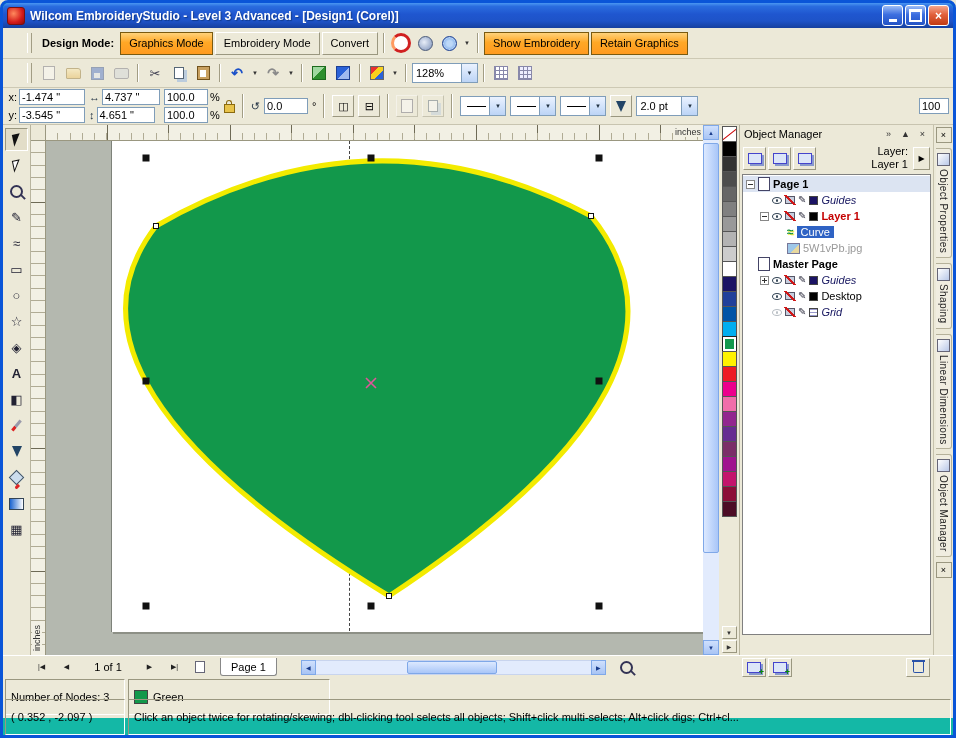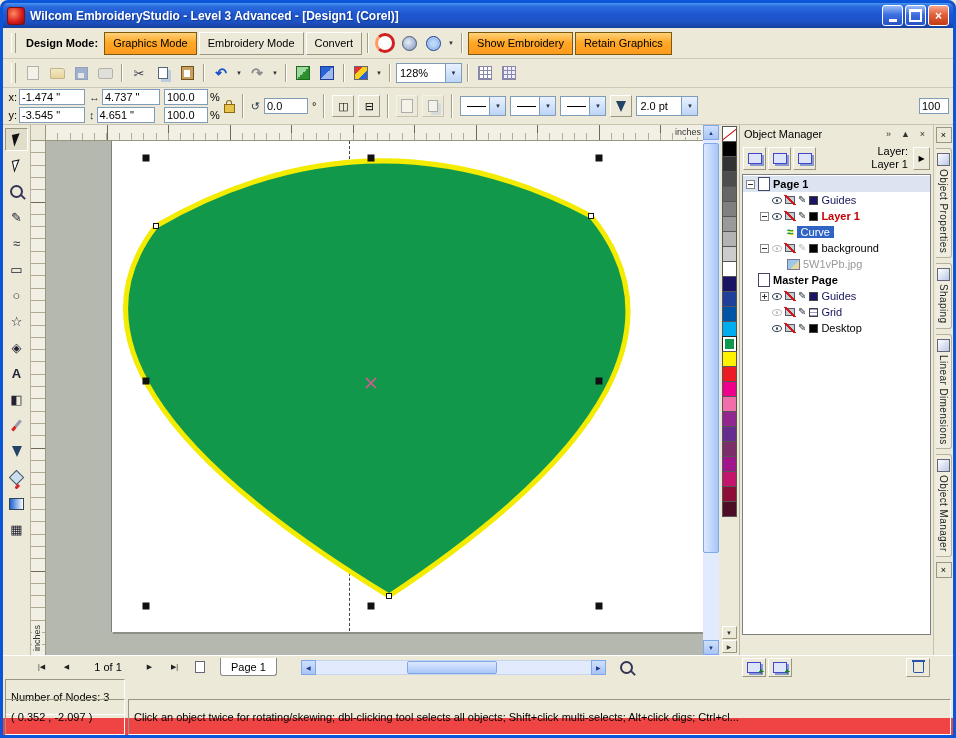--- a/index.html
+++ b/index.html
@@ -1,36 +1,36 @@
 <!DOCTYPE html>
 <html><head>
 <meta charset="utf-8">
 <style>
   html,body{margin:0;padding:0}
   body{width:956px;height:738px;position:relative;overflow:hidden;
        font-family:"Liberation Sans",sans-serif;background:#ece9d8;font-size:11px;color:#000}
-  #win{position:absolute;inset:0;border:3px solid #0a55d8;border-radius:8px 8px 0 0;background:#ef4444;overflow:hidden}
+  #win{position:absolute;inset:0;border:3px solid #0a55d8;border-radius:8px 8px 0 0;background:#14b8a6;overflow:hidden}
 
   
   .titlebar{height:25px;display:flex;align-items:center;padding:0 4px;border-radius:5px 5px 0 0;
     background:linear-gradient(180deg,#4a96f2 0%,#2a6cdf 14%,#1f56cf 45%,#1e53c8 72%,#16409f 100%)}
   .appicon{width:16px;height:16px;flex:none;border-radius:3px;border:1px solid #7a1010;
     background:radial-gradient(circle at 35% 35%,#ff8a5d,#d41a1a 60%,#8c0b0b)}
   .title{color:#fff;font-weight:bold;font-size:12px;text-shadow:1px 1px 1px #103a8c;margin-left:5px;flex:1;white-space:nowrap;overflow:hidden}
   .winbtns{display:flex;gap:2px}
   .wbtn{width:21px;height:21px;border:1px solid #fff;border-radius:3px;display:flex;align-items:center;justify-content:center;color:#fff;font-size:12px;font-weight:bold;box-sizing:border-box}
   .wbtn.mm{background:linear-gradient(180deg,#9dbdf6,#3d6fe0 45%,#2353c5)}
   .wbtn.cl{background:linear-gradient(180deg,#f5a58c,#e2613c 45%,#c23a12)}
   .gmin{width:8px;height:3px;background:#fff;margin-top:10px}
   .gmax{width:9px;height:8px;border:2px solid #fff;border-top-width:3px}
 
   
   .menubar{height:21px;display:flex;align-items:center;padding-left:4px;border-bottom:1px solid #d8d4c0;background:#ece9d8}
   .mitem{padding:2px 8px;cursor:default}
-  .toolbar{display:flex;align-items:center;border-bottom:1px solid #cdc9b4;padding:0 4px;gap:2px;background:#ece9d8}
+  .toolbar{display:flex;align-items:center;border-bottom:1px solid #cdc9b4;padding:0 20px;gap:2px;background:#ece9d8}
   .tb1{height:30px}.tb2{height:28px}
   .grip{width:3px;height:68%;border-left:1px solid #fff;border-right:1px solid #a29d84;margin:0 4px;flex:none}
   .sep{width:1px;height:66%;background:#a29d84;border-right:1px solid #fff;margin:0 3px;flex:none}
   .dmlabel{font-weight:bold;margin:0 4px;white-space:nowrap}
   .btn-orange{height:21px;display:flex;align-items:center;padding:0 8px;border:1px solid #7a5a10;
     background:linear-gradient(180deg,#ffd27a,#ffa826 45%,#ff9a1f);white-space:nowrap}
   .btn-plain{height:21px;display:flex;align-items:center;padding:0 8px;border:1px solid;border-color:#fff #9a9780 #9a9780 #fff;background:#ece9d8;white-space:nowrap}
   .tbtn{width:22px;height:22px;display:flex;align-items:center;justify-content:center;flex:none}
   .tbtn.dis{opacity:.42}
   .ddm{width:10px;height:22px;display:flex;align-items:center;justify-content:center;font-size:6px;color:#333;flex:none}
@@ -147,21 +147,21 @@
   .printer{width:10px;height:8px;background:#c6cede;border:1px solid #556;position:relative;flex:none;box-sizing:border-box}
   .printer::after{content:"";position:absolute;inset:-2px;background:linear-gradient(45deg,transparent 44%,#d01818 44% 56%,transparent 56%)}
   .pencil{flex:none;font-size:10px;line-height:1;color:#334}
   .pencil::before{content:"\270E"}
   .msw{width:9px;height:9px;border:1px solid #444;flex:none;box-sizing:border-box}
   .iimg{width:11px;height:9px;border:1px solid #779;background:linear-gradient(135deg,#9ec7e8 60%,#e8d89e 60%);flex:none}
   .icurve{flex:none;font-size:12px;font-weight:bold;color:#13913f;text-shadow:1px 1px 0 #f8ef4a;line-height:1}
   .icurve::before{content:"\2248"}
   .lbl{}
   .lbl.b{font-weight:bold}
-  .lbl.it{color:#14145e}
+  .lbl.it{font-style:italic;color:#14145e}
   .lbl.red{color:#c40000;font-weight:bold}
   .lbl.gray{color:#999}
   .sel{background:#2f63c4;color:#fff;padding:0 4px}
   .pspacer{height:20px;flex:none}
 
   
   .tabstrip{position:absolute;left:930px;top:0;bottom:0;width:20px;background:#ece9d8;border-left:1px solid #c6c2ac;
     display:flex;flex-direction:column;align-items:center;padding:2px 0;gap:5px;box-sizing:border-box}
   .stripx{width:14px;height:14px;border:1px solid #9a9780;background:#ece9d8;font-size:9px;display:flex;align-items:center;justify-content:center;flex:none}
   .vtab{display:flex;flex-direction:column;align-items:center;gap:3px;border:1px solid #b5b19a;border-left:none;border-radius:0 3px 3px 0;padding:4px 1px;background:#f0ede0;flex:none}
@@ -522,60 +522,52 @@
           <span class="eye"></span>
           <span class="printer"></span>
           <span class="pencil"></span>
           <span class="msw" style="background:#000"></span>
           <span class="lbl red">Layer 1</span>
         </div>
         <div class="trow ind2">
           <span class="icurve"></span>
           <span class="lbl sel">Curve</span>
         </div>
-        <div class="trow ind1">
-          <span class="exp"></span>
-          <span class="eye dim"></span>
-          <span class="printer"></span>
-          <span class="pencil dim"></span>
-          <span class="msw" style="background:#000"></span>
-          <span class="lbl">background</span>
-        </div>
         <div class="trow ind2">
           <span class="iimg"></span>
           <span class="lbl gray">5W1vPb.jpg</span>
         </div>
         <div class="trow ind0">
           <span class="spc9"></span>
           <span class="ipage"></span>
           <span class="lbl b">Master Page</span>
         </div>
         <div class="trow ind1">
           <span class="exp plus"></span>
           <span class="eye"></span>
           <span class="printer"></span>
           <span class="pencil"></span>
           <span class="msw" style="background:#1b1464"></span>
           <span class="lbl it">Guides</span>
         </div>
         <div class="trow ind1">
           <span class="spc9"></span>
+          <span class="eye"></span>
+          <span class="printer"></span>
+          <span class="pencil"></span>
+          <span class="msw" style="background:#000"></span>
+          <span class="lbl">Desktop</span>
+        </div>
+        <div class="trow ind1">
+          <span class="spc9"></span>
           <span class="eye dim"></span>
           <span class="printer"></span>
           <span class="pencil"></span>
           <span class="msw" style="background:repeating-linear-gradient(0deg,#99c 0 1px,#fff 1px 3px)"></span>
           <span class="lbl it">Grid</span>
-        </div>
-        <div class="trow ind1">
-          <span class="spc9"></span>
-          <span class="eye"></span>
-          <span class="printer"></span>
-          <span class="pencil"></span>
-          <span class="msw" style="background:#000"></span>
-          <span class="lbl">Desktop</span>
         </div>
       </div>
       <div class="pspacer"></div>
     </div>
 
     <div class="tabstrip">
       <span class="stripx">×</span>
       <div class="vtab">
         <span class="ticon"></span>
         <span class="vtxt">Object Properties</span>
@@ -629,20 +621,24 @@
       <span class="trashbtn">
           <span class="trash"></span>
         </span>
     </div>
   </div>
 
   <div class="sbar">
     <div class="scell sc1">
       <span>Number of Nodes: 3</span>
     </div>
+    <div class="scell sc3">
+      <span class="swbox" style="background: rgb(18, 152, 75);"></span>
+      <span>Green</span>
+    </div>
   </div>
 
   <div class="sbar">
     <div class="scell sc1">
       <span>( 0.352 , -2.097 )</span>
     </div>
     <div class="scell sc2">
       <span>Click an object twice for rotating/skewing; dbl-clicking tool selects all objects; Shift+click multi-selects; Alt+click digs; Ctrl+cl...</span>
     </div>
   </div>

